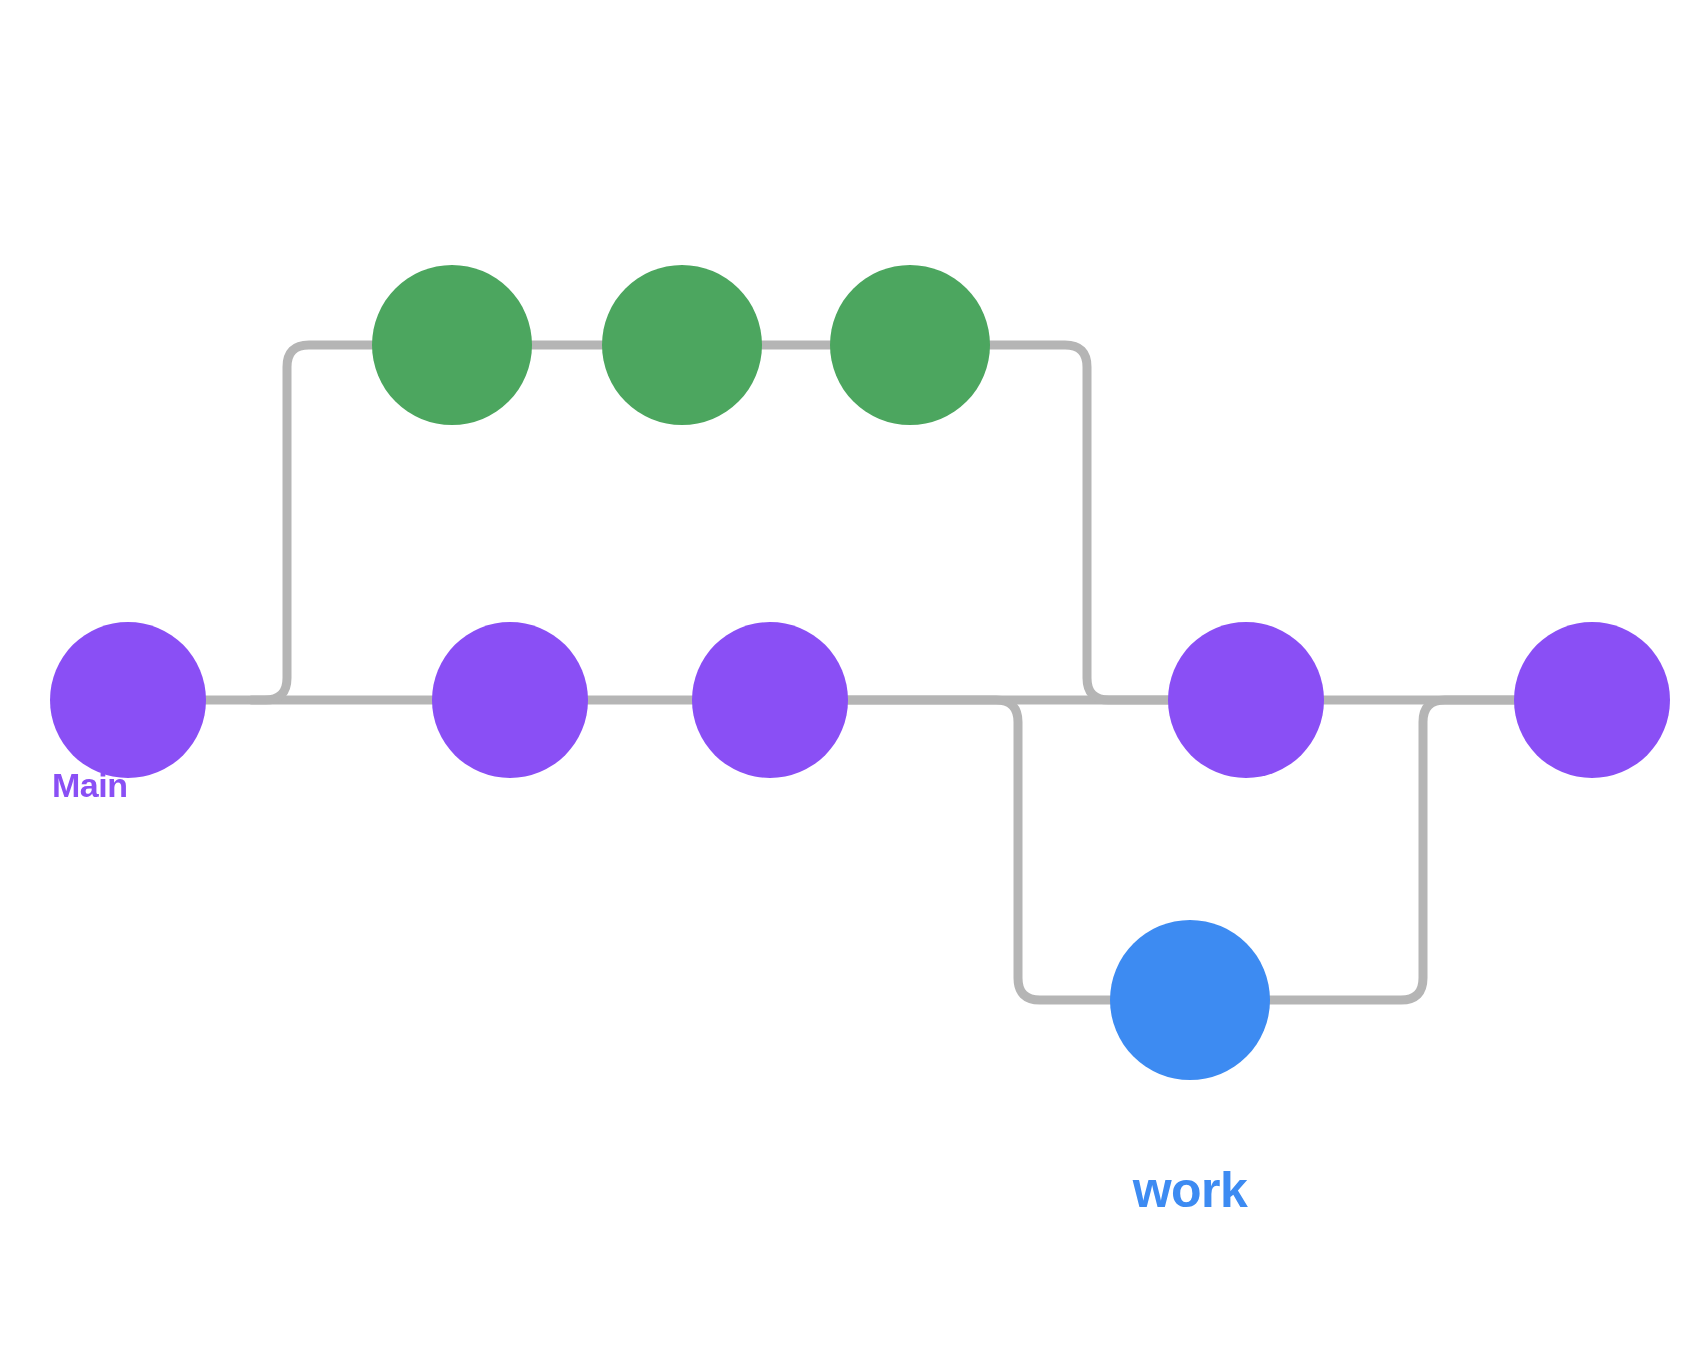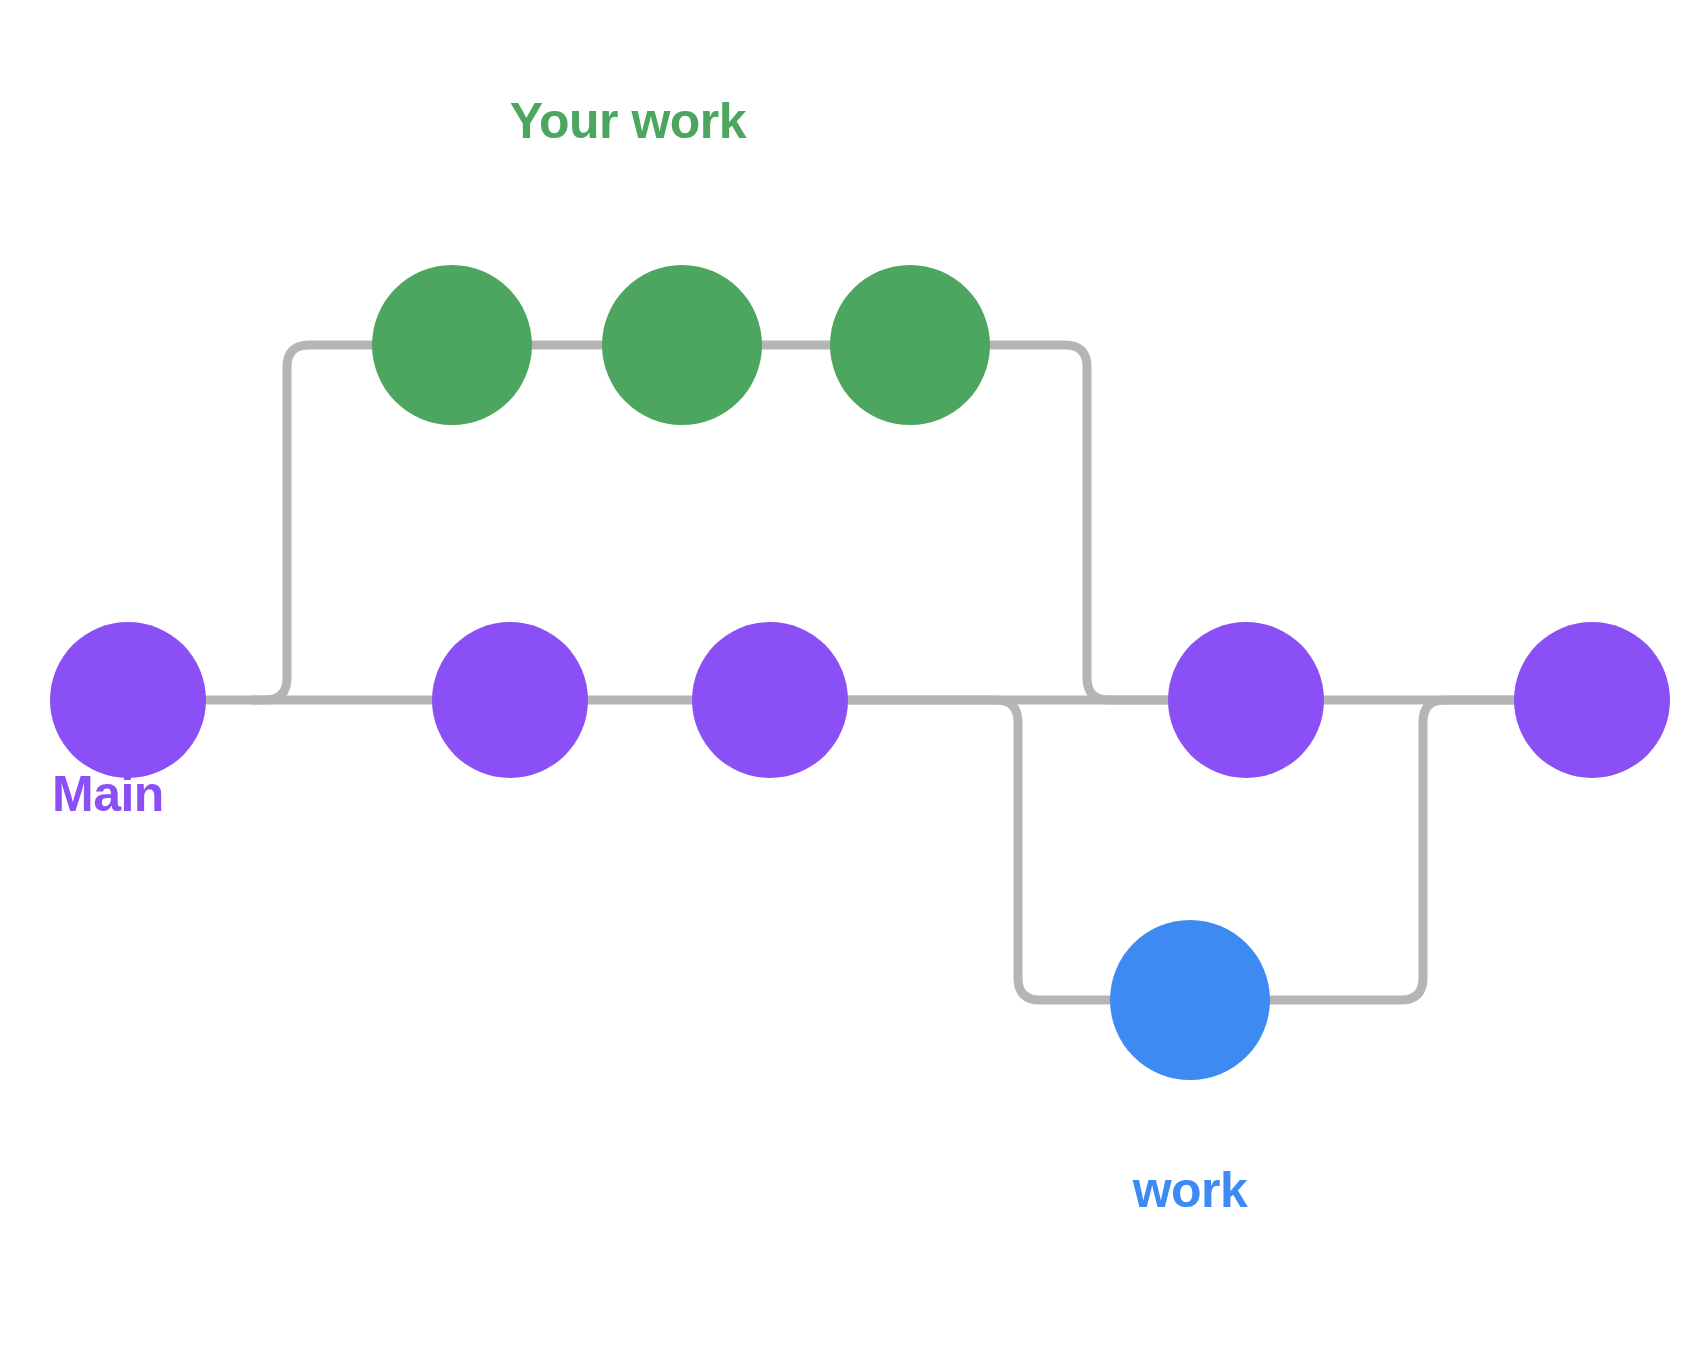--- a/index.html
+++ b/index.html
@@ -38,21 +38,21 @@
     left: 0;
     top: 92px;
     width: 1256px;
     text-align: center;
     font-size: 50px;
     color: #4CA65F;
   }
   #label-main {
     left: 52px;
     top: 765px;
-    font-size: 50px;
+    font-size: 34px;
     color: #8A4FF5;
     text-align: left;
   }
   #label-another-person {
     left: 760px;
     top: 1043px;
     width: 860px;
     text-align: center;
     font-size: 50px;
     color: #3D8BF2;
@@ -94,21 +94,20 @@
       <circle cx="128" cy="700" r="78" fill="#8A4FF5"></circle>
       <circle cx="510" cy="700" r="78" fill="#8A4FF5"></circle>
       <circle cx="770" cy="700" r="78" fill="#8A4FF5"></circle>
       <circle cx="1246" cy="700" r="78" fill="#8A4FF5"></circle>
       <circle cx="1592" cy="700" r="78" fill="#8A4FF5"></circle>
 
       <circle cx="1190" cy="1000" r="80" fill="#3D8BF2"></circle>
     </g>
   </svg>
 
-  <div class="branch-label" id="label-your-work">Your work</div>
 
   <div class="branch-label" id="label-main">Main</div>
 
   <div class="branch-label" id="label-another-person">
     <span class="lbl-line">work</span>
   </div>
 
 </div>
 
 </body></html>

